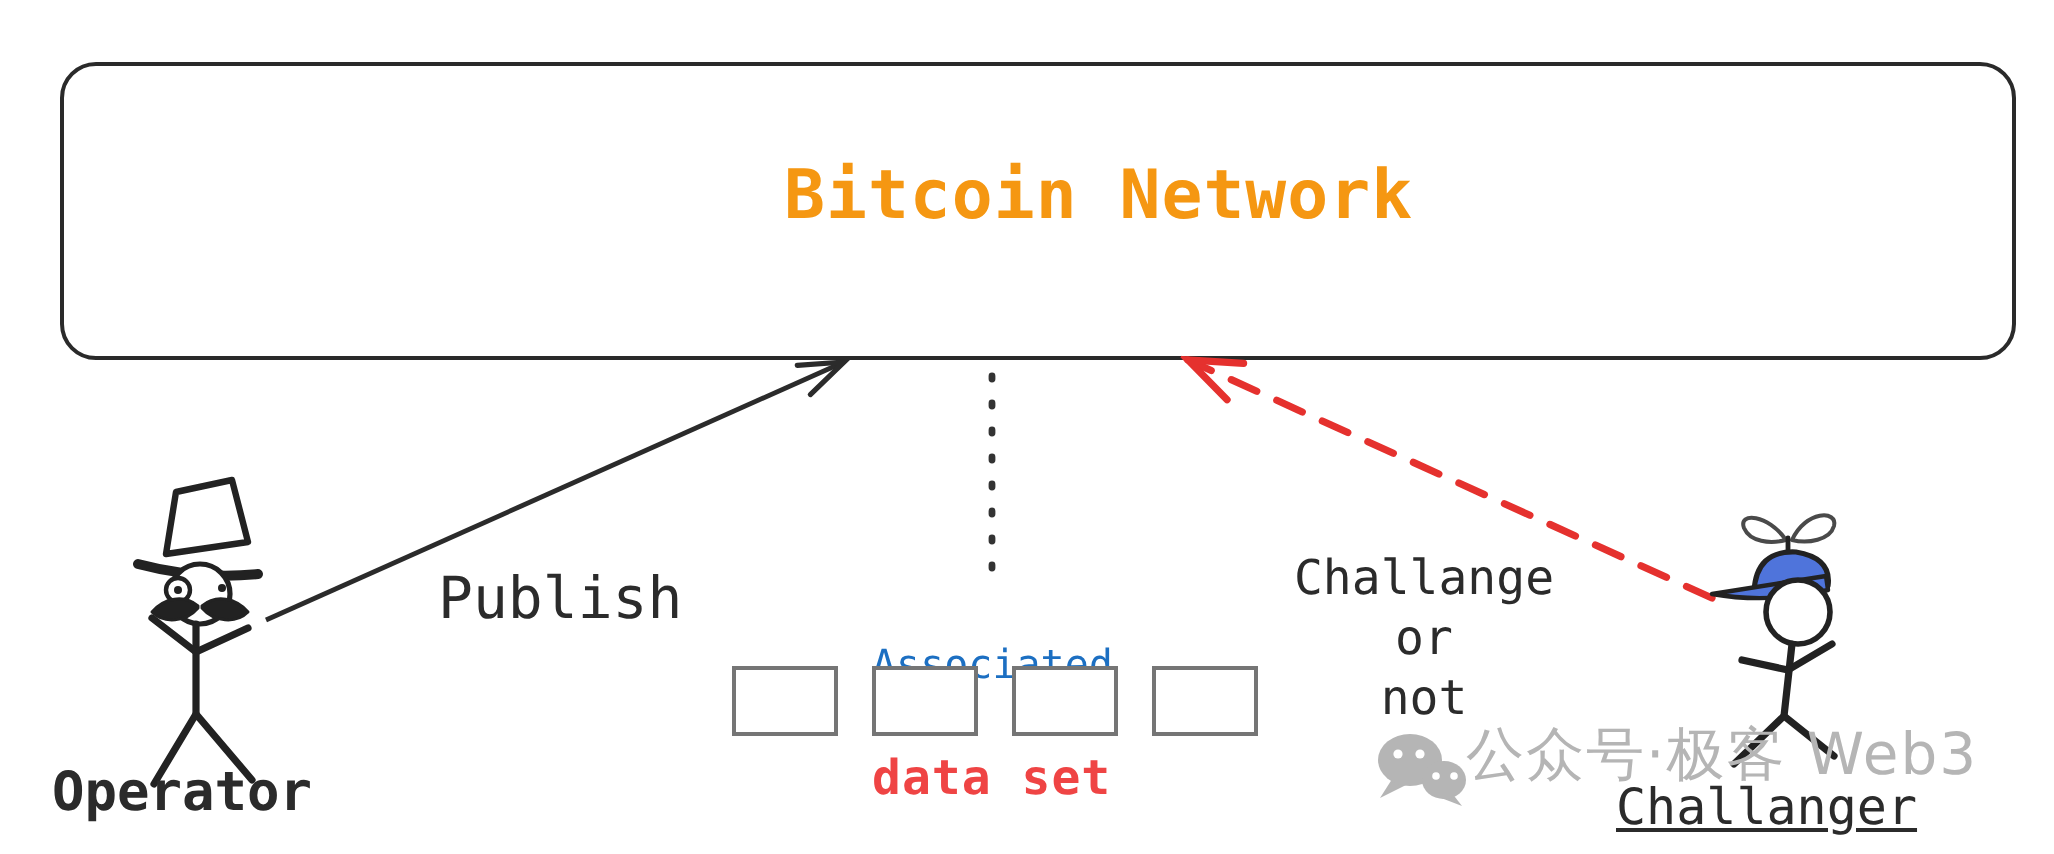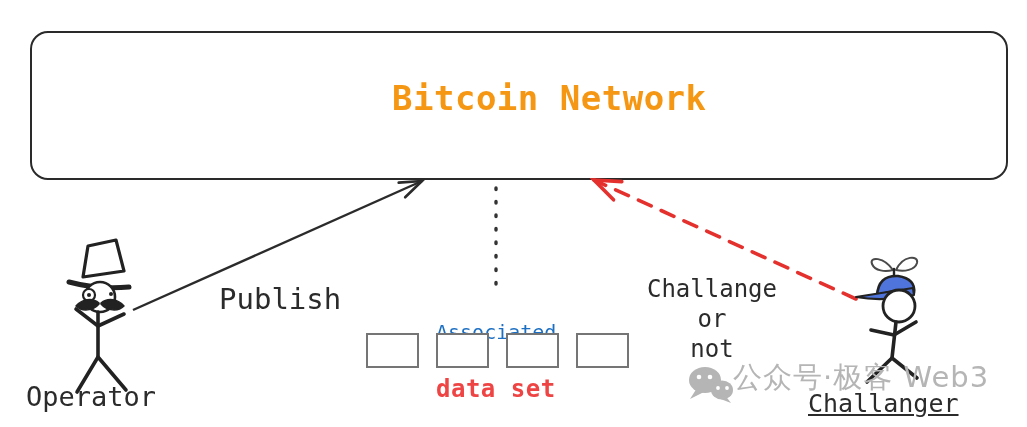--- a/index.html
+++ b/index.html
@@ -21,21 +21,21 @@
   }
   .svg-layer{position:absolute;left:0;top:0;width:1027px;height:427px;}
   .txt{position:absolute;line-height:1;white-space:nowrap;}
   .publish-label{left:219px;top:285px;font-size:29px;font-weight:500;color:#2b2b2b;}
   .challenge-label{
     left:637px;top:274px;width:150px;font-size:24px;font-weight:500;color:#2b2b2b;
     text-align:center;white-space:pre-line;line-height:30px;
   }
   .associated-label{left:436px;top:296px;font-size:20px;font-weight:normal;color:#1C6FC2;margin-top:26px;}
   .dataset-label{left:436px;top:377px;font-size:24px;font-weight:bold;color:#ef4444;letter-spacing:0.5px;}
-  .operator-label{left:26px;top:383px;font-size:27px;font-weight:400;color:#2b2b2b;}
+  .operator-label{left:26px;top:383px;font-size:27px;font-weight:700;color:#2b2b2b;}
   .challenger-label{left:808px;top:391px;font-size:25px;font-weight:500;color:#2b2b2b;text-decoration:underline;}
   .data-box-row{
     position:absolute;left:366px;top:333px;display:flex;gap:17px;
   }
   .data-box{
     width:53px;height:35px;border:2px solid #757575;background:#ffffff;box-sizing:border-box;
   }
   .watermark-text{
     left:733px;top:363px;font-size:29px;color:#b5b5b5;
     font-family:"DejaVu Sans","Liberation Sans",sans-serif;letter-spacing:1px;

